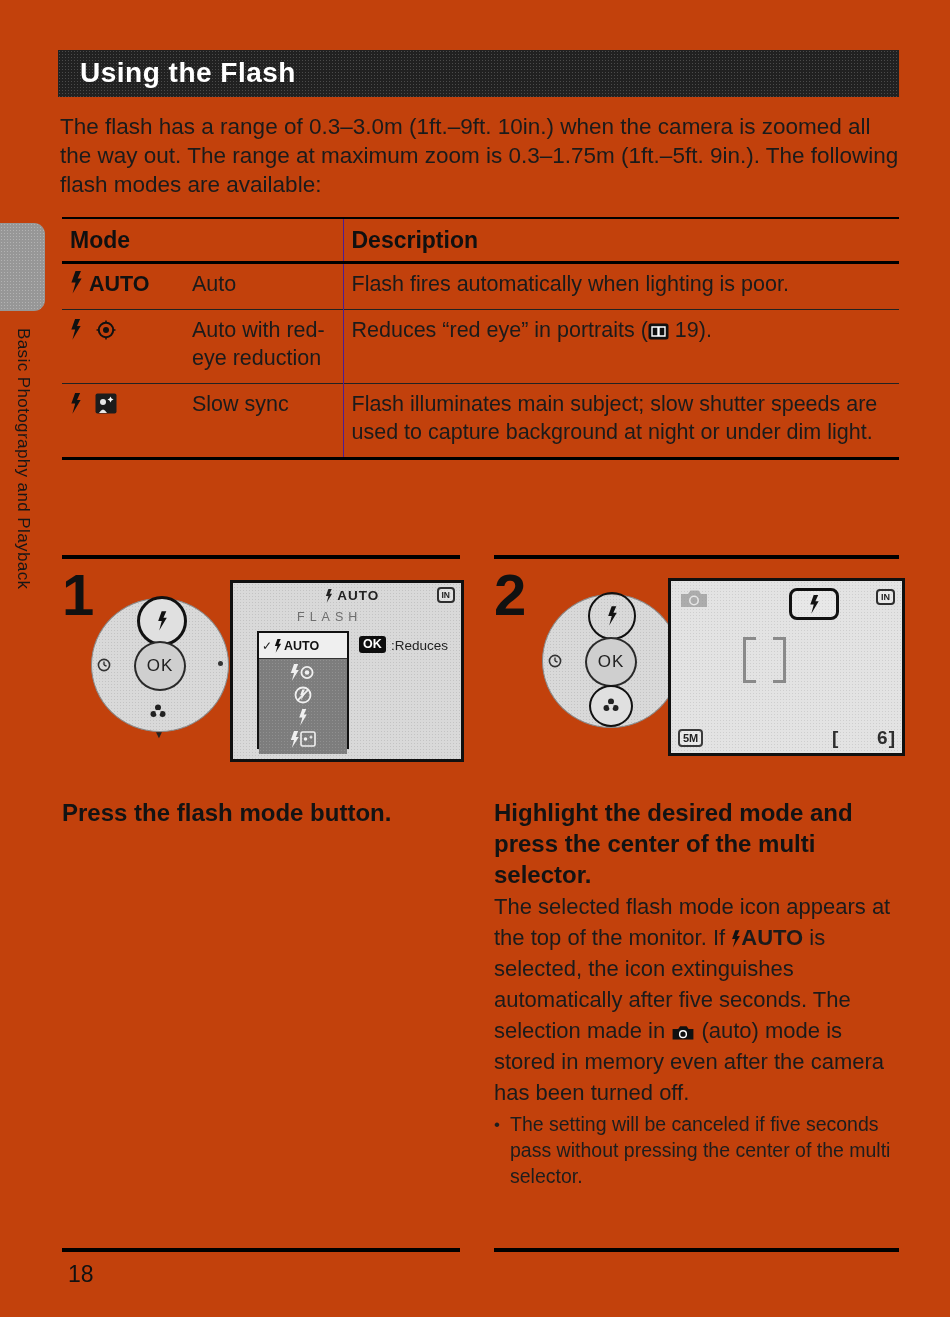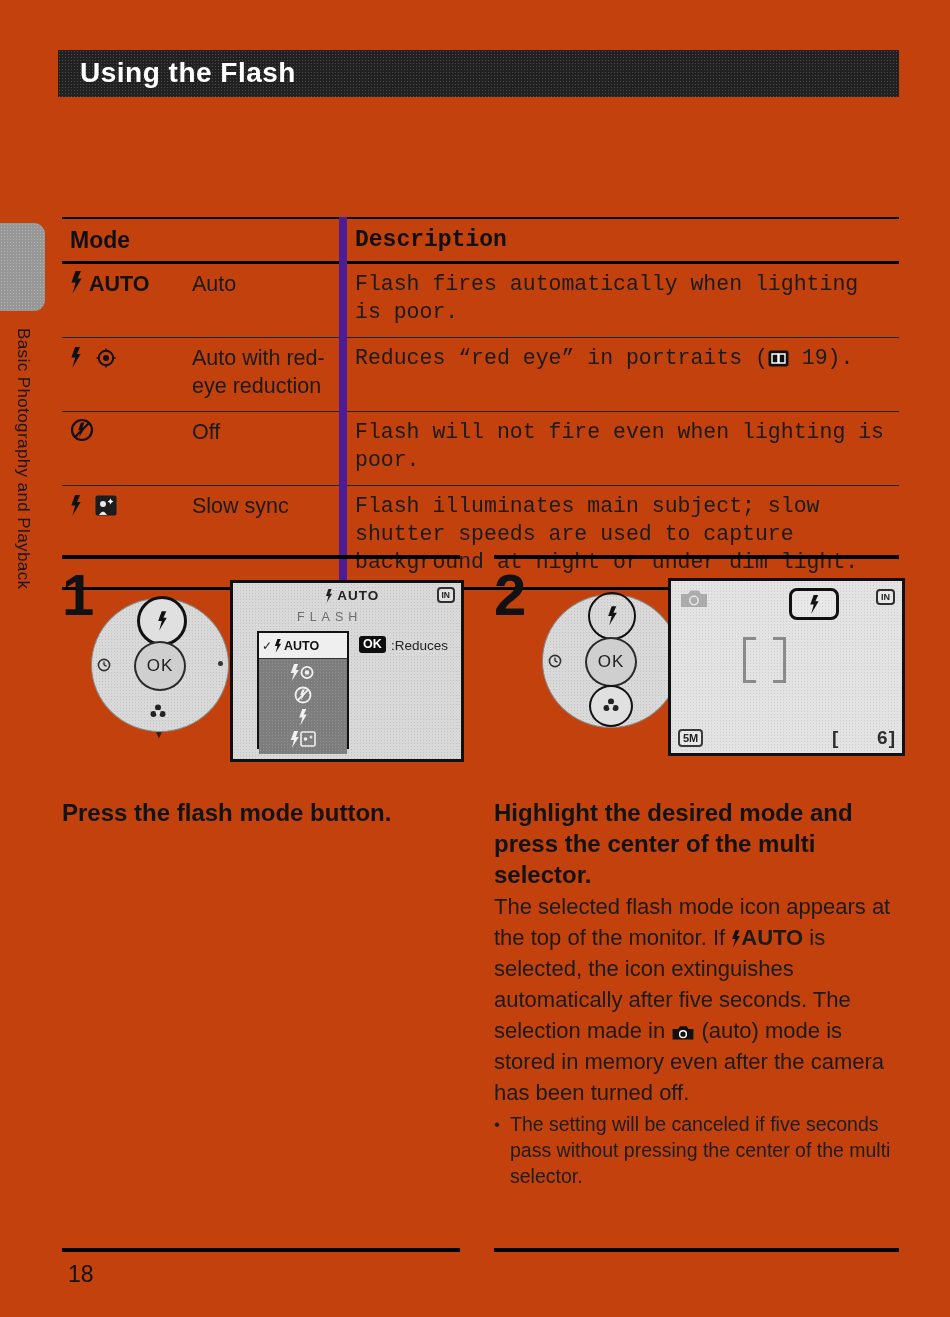--- a/index.html
+++ b/index.html
@@ -22,21 +22,21 @@
   
   .intro{left:60px;top:112px;width:840px;font-size:22.5px;line-height:29px;color:#1b1b1b;}
   
   .flash-table{left:62px;top:217px;width:837px;border-collapse:collapse;table-layout:fixed;}
   .flash-table th,.flash-table td{vertical-align:top;text-align:left;font-weight:normal;}
   .flash-table thead th{font-size:23px;font-weight:bold;padding:8px 6px 7px 8px;border-bottom:3px solid #000;color:#101010;}
   .flash-table{border-top:2.5px solid #000;border-bottom:3.5px solid #000;}
   .flash-table tbody tr{border-top:1.5px solid #222;}
   .flash-table tbody tr:first-child{border-top:none;}
   .flash-table td{font-size:21.5px;line-height:28px;padding:6px 8px 11px 8px;color:#1b1b1b;}
-  .col-div{border-left:8px solid #4c1d95;font-family:Liberation Mono, monospace;}
+  .col-div{border-left:1px solid #4c1d95;}
   .icon-cell{white-space:nowrap;padding-left:8px;}
   .icon-cell .lbl{font-weight:bold;font-size:21.5px;color:#111;margin-left:6px;}
   .mode-cell{padding-left:4px;}
   svg{vertical-align:-3px;}
   .inline-ic{display:inline-block;}
   
   .rule{background:#000;height:4px;}
   .rule-tl{left:62px;top:555px;width:398px;}
   .rule-tr{left:494px;top:555px;width:405px;}
   .rule-bl{left:62px;top:1248px;width:398px;}
@@ -98,20 +98,21 @@
 
 <div class="page">
 
   <div class="abs title-bar ht-dark">
     <span>Using the Flash</span>
   </div>
 
   <div class="abs side-tab ht-mid"></div>
   <div class="abs side-label">Basic Photography and Playback</div>
 
+  <div class="abs intro">The flash has a range of 0.3–3.0m (1ft.–9ft. 10in.) when the camera is zoomed all the way out. The range at maximum zoom is 0.3–1.75m (1ft.–5ft. 9in.). The following flash modes are available:</div>
 
   <table class="abs flash-table">
     <colgroup>
         <col style="width:122px">
         <col style="width:159px">
         <col>
       </colgroup>
     <thead>
       <tr>
         <th colspan="2">Mode</th>
@@ -143,31 +144,20 @@
               </svg></span>
         </td>
         <td class="mode-cell">Auto with red-eye reduction</td>
         <td class="col-div"><span>Reduces “red eye” in portraits (</span><span class="inline-ic"><svg width="21" height="17" viewBox="0 0 21 17">
                 <rect x="0.5" y="0.5" width="20" height="16" rx="2.5" fill="#111"></rect>
                 <path d="M4 4 h6 v9 h-6 Z M11 4 h6 v9 h-6 Z" fill="none" stroke="#fff" stroke-width="1.4"></path>
               </svg></span><span> 19).</span></td>
       </tr>
       <tr>
         <td class="icon-cell">
-          <span class="inline-ic"><svg width="24" height="24" viewBox="0 0 24 24">
-                <circle cx="12" cy="12" r="10" fill="none" stroke="#111" stroke-width="2.2"></circle>
-                <path fill="#111" d="M11 4.5 L14.6 4.5 L12.4 9.5 L15 9.5 L9 19.5 L11 12.2 L8.2 12.2 Z"></path>
-                <line x1="4.5" y1="19.5" x2="19.5" y2="4.5" stroke="#111" stroke-width="2.2"></line>
-              </svg></span>
-        </td>
-        <td class="mode-cell">Off</td>
-        <td class="col-div">Flash will not fire even when lighting is poor.</td>
-      </tr>
-      <tr>
-        <td class="icon-cell">
           <span class="inline-ic"><svg width="12" height="21" viewBox="0 0 13 23">
                 <path fill="#111" d="M5.5 0 L11 0 L7.6 7.6 L11.6 7.6 L2.6 22.6 L5.6 11.6 L1.4 11.6 Z"></path>
               </svg></span>
           <span class="inline-ic" style="margin-left:7px;"><svg width="22" height="21" viewBox="0 0 22 21">
                 <rect x="0.5" y="0.5" width="21" height="20" rx="2" fill="#1c1c1c"></rect>
                 <path d="M15.5 3.5 l1 2 2 1 -2 1 -1 2 -1 -2 -2 -1 2 -1 Z" fill="#fff"></path>
                 <circle cx="8" cy="9" r="3" fill="#e8e8e8"></circle>
                 <path d="M4 20 q4 -7 8 0 Z" fill="#e8e8e8"></path>
               </svg></span>
         </td>

